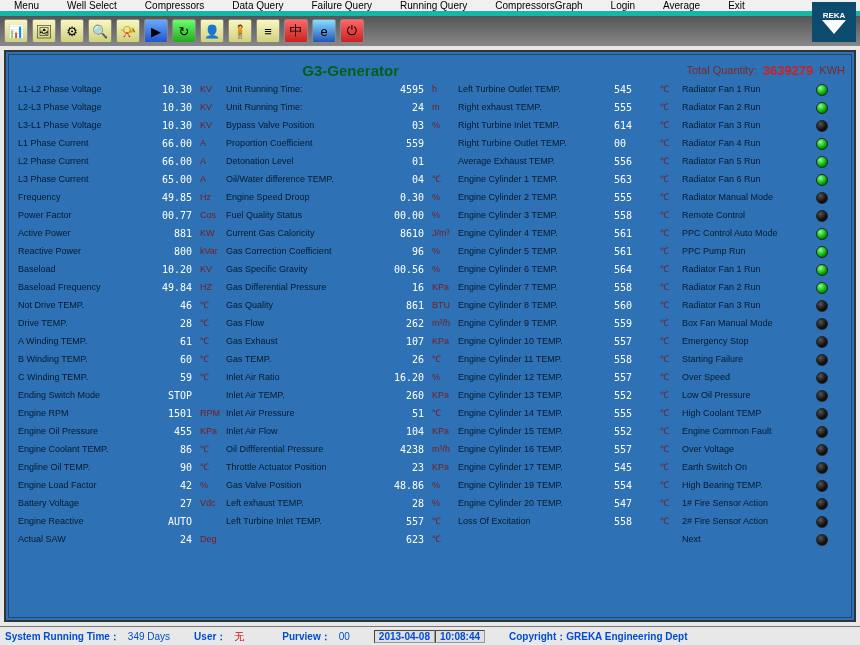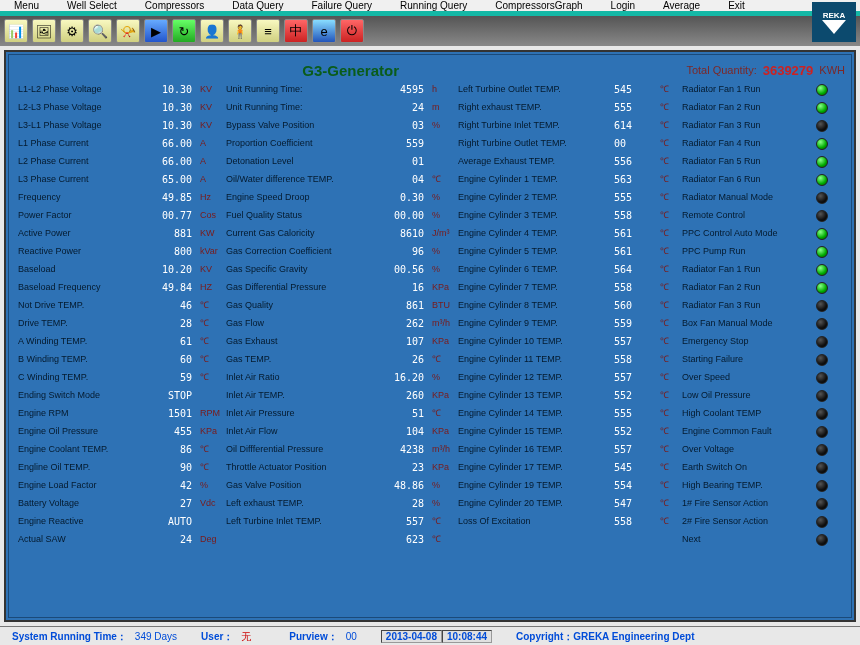--- a/index.html
+++ b/index.html
@@ -28,21 +28,21 @@
   .c7{width:154px}.c8{width:44px;text-align:left}.c9{width:20px}
   .c10{width:132px}.c11{width:18px}
   .row{height:17px;line-height:17px;font-size:9px;padding:0 3px;white-space:nowrap;overflow:hidden}
   .lbl{background:#2e72b5;color:#041a2e}
   .val{background:#2e72b5;color:#fff;font-family:monospace;font-size:10px}
   .unit{background:#2e72b5;color:#7a1a1a;font-size:9px}
   .led{width:12px;height:12px;border-radius:50%;margin:2px auto;border:1px solid #222}
   .led.g{background:radial-gradient(circle at 35% 30%,#8f8,#0a0 60%,#050)}
   .led.d{background:radial-gradient(circle at 35% 30%,#555,#111 60%,#000)}
   .c11 .row{display:flex;align-items:center;justify-content:center;padding:0}
-  .statusbar{height:20px;display:flex;align-items:center;background:#e8e8e8;font-size:10px;border-top:1px solid #777;padding:0 8px}
+  .statusbar{height:20px;display:flex;align-items:center;background:#e8e8e8;font-size:10px;border-top:1px solid #777;padding:0 1px}
   .statusbar span{padding:0 4px}
   .sb-lbl{color:#004cd8;font-weight:bold}
   .sb-val{color:#004cd8}
   .sb-red{color:#c00}
   .sb-time{color:#004cd8;font-weight:bold;background:#e0e0e0;padding:0 6px;border:1px inset #999}
 </style>
 </head>
 <body>
 
 <div class="menubar" id="menubar">

